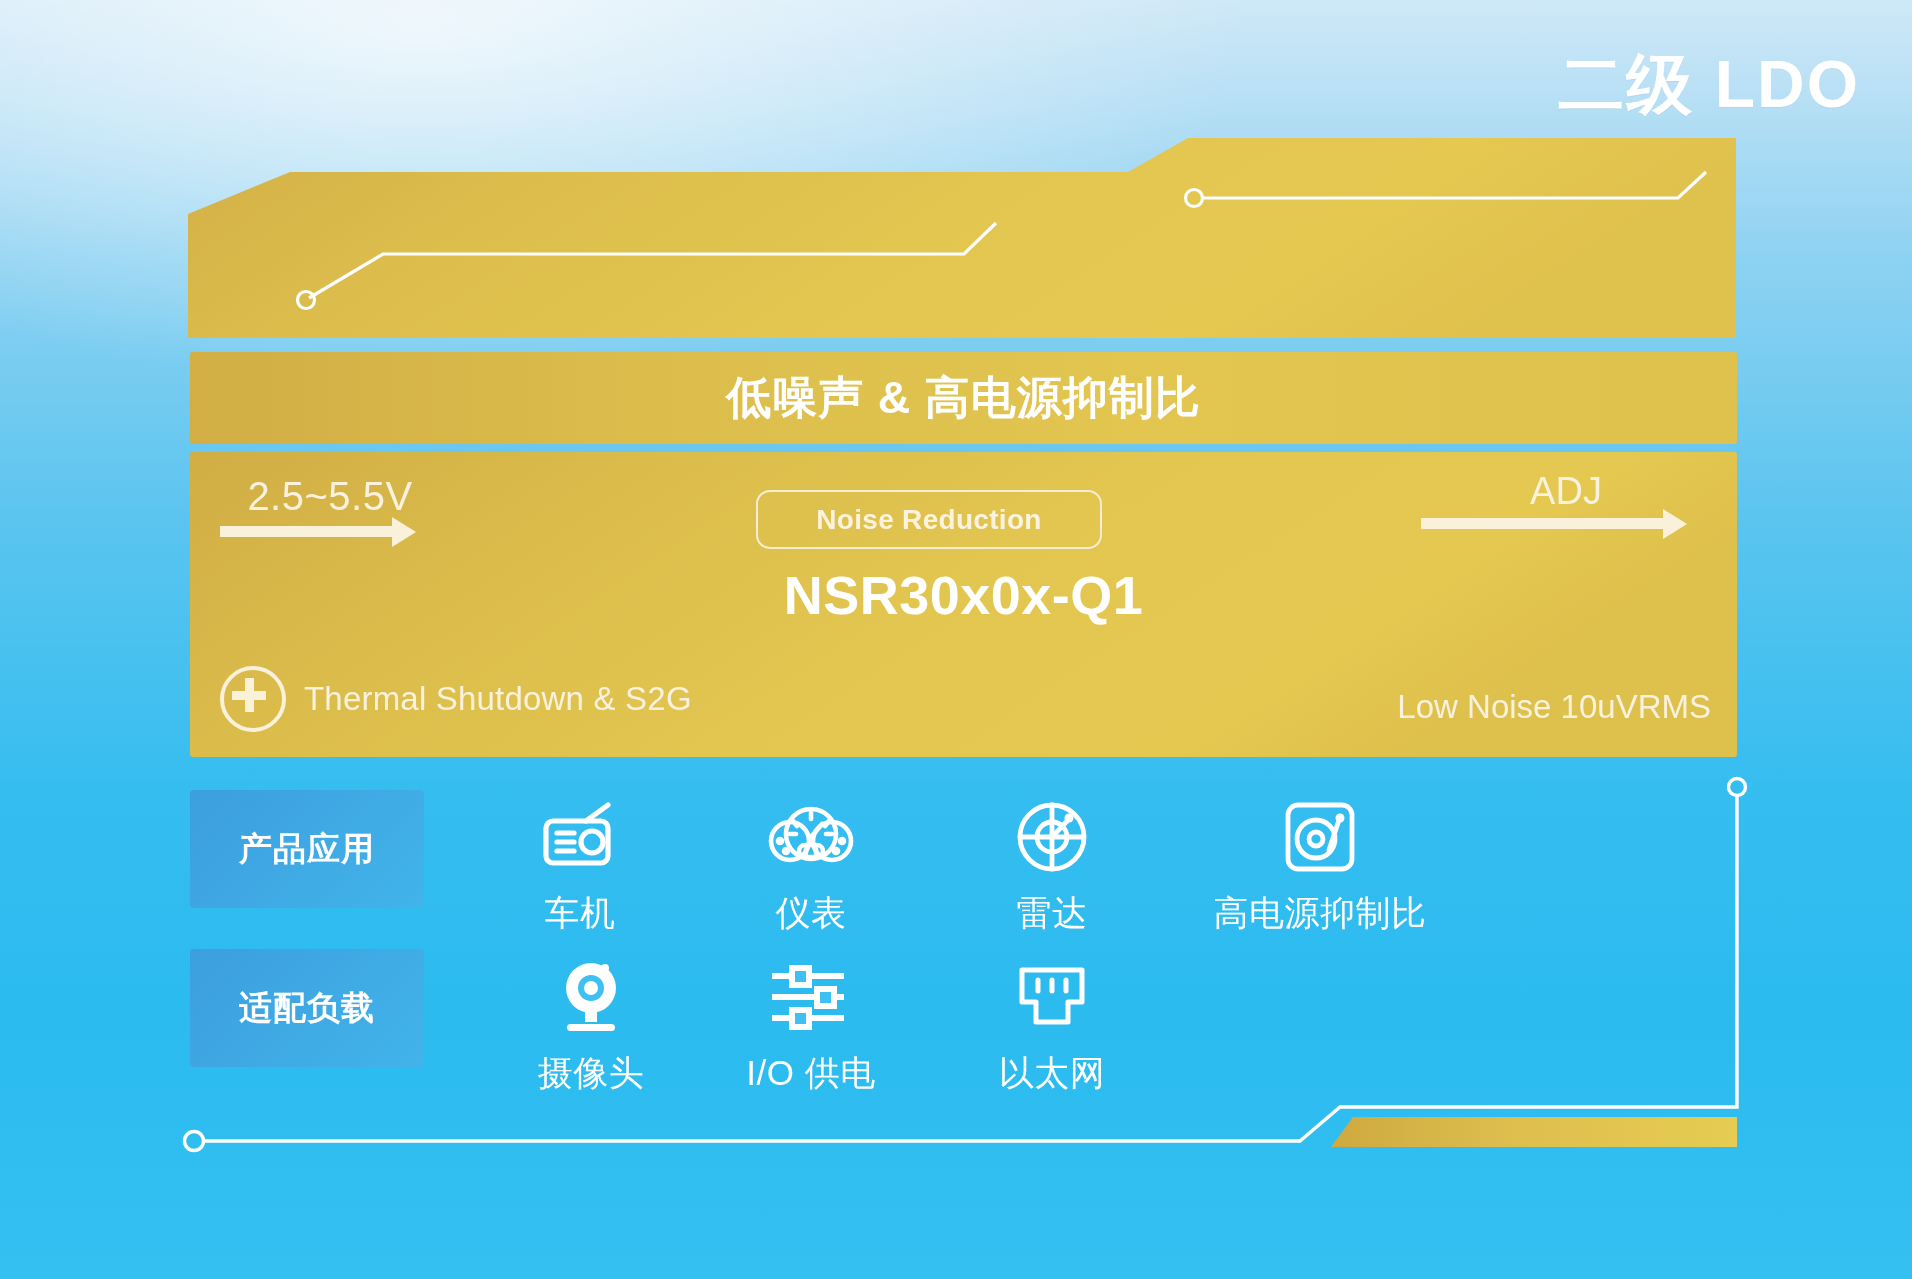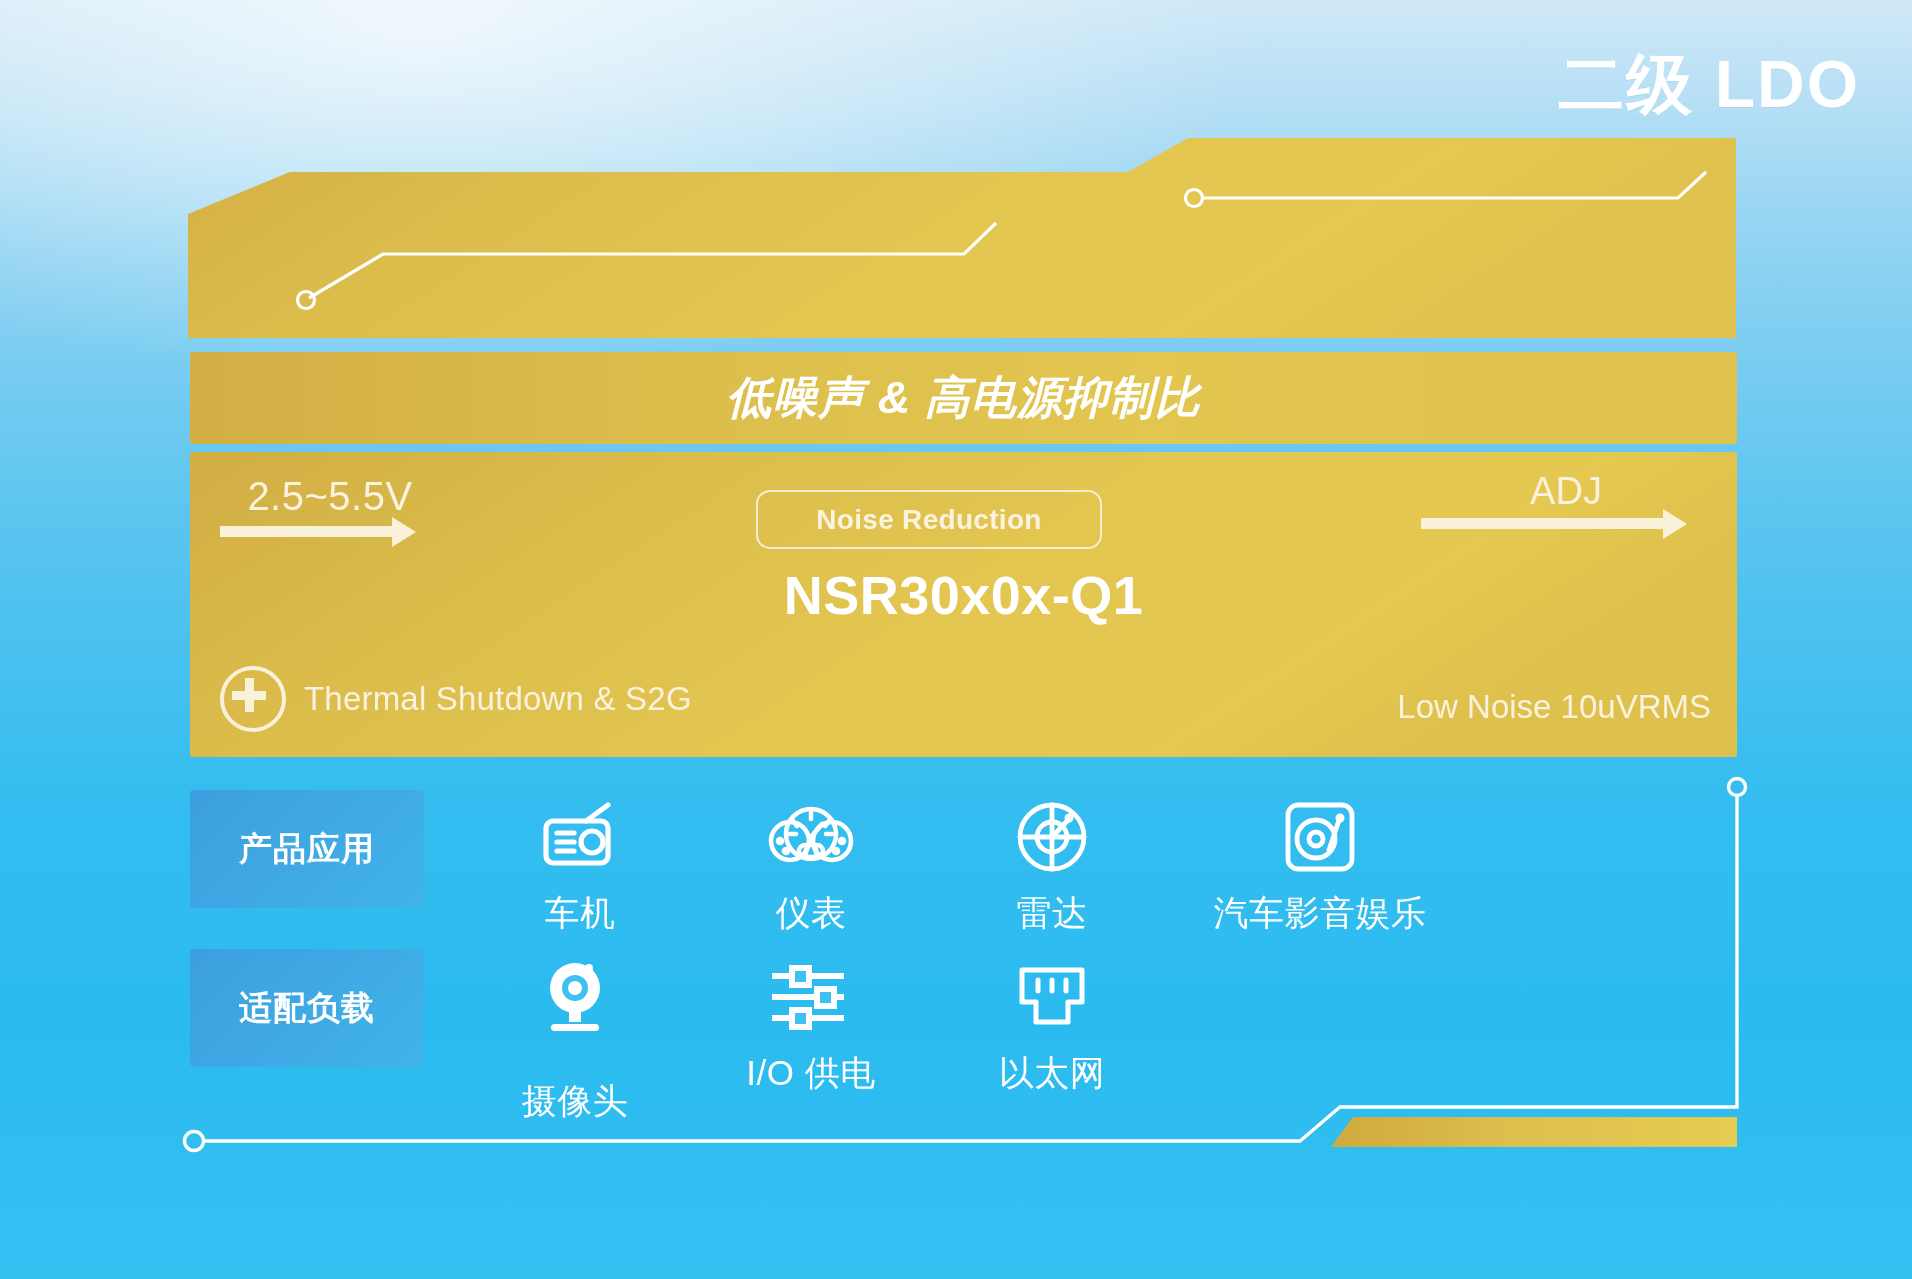--- a/index.html
+++ b/index.html
@@ -216,21 +216,21 @@
       <path d="M 1737 795 L 1737 1107 L 1340 1107 L 1300 1141 L 205 1141"></path>
       <circle cx="1737" cy="787" r="8.5"></circle>
       <circle cx="194" cy="1141" r="9.5"></circle>
     </g>
 
     <path d="M 1353 1117 L 1737 1117 L 1737 1147 L 1331 1147 Z" fill="url(#goldFoot)"></path>
   </svg>
 
   <div class="hero-title">二级 LDO</div>
 
-  <div class="subbar" style="background:none;font-style:italic;">
+  <div class="subbar" style="background:none;">
     <span class="subbar-text">低噪声 &amp; 高电源抑制比</span>
   </div>
 
   <div class="mainblock" style="background:none;">
 
     <div class="arrow-left-wrap">
       <div class="lbl-vin">2.5~5.5V</div>
       <div class="arrow-bar">
         <div class="shaft" style="width:178px;"></div>
         <div class="head" style="left:172px;"></div>
@@ -321,24 +321,24 @@
   <div class="icon-cell" style="left:1215px; top:798px;">
     <div class="glyph">
       <svg width="74" height="74" viewBox="0 0 74 74" fill="none" stroke="#ffffff" stroke-width="4.8" stroke-linecap="round" stroke-linejoin="round">
         <rect x="5" y="5" width="64" height="64" rx="10"></rect>
         <circle cx="33" cy="39" r="19"></circle>
         <circle cx="33" cy="39" r="7"></circle>
         <path d="M56 20 L46 50"></path>
         <circle cx="57" cy="18" r="4.5" fill="#ffffff" stroke="none"></circle>
       </svg>
     </div>
-    <div class="cap">汽车影音娱乐</div>
-  </div>
-
-  <div class="icon-cell" style="left:470px; top:958px;gap:28px;">
+    <div class="cap">高电源抑制比</div>
+  </div>
+
+  <div class="icon-cell" style="left:486px; top:958px;">
     <div class="glyph">
       <svg width="72" height="74" viewBox="0 0 72 74" fill="#ffffff" stroke="none">
         <circle cx="36" cy="28" r="25"></circle>
         <circle cx="36" cy="28" r="13" fill="#3fc0f2"></circle>
         <circle cx="36" cy="28" r="7" fill="#ffffff"></circle>
         <circle cx="50" cy="8" r="4"></circle>
         <rect x="30" y="50" width="12" height="12"></rect>
         <path d="M14 70 q22 -10 44 0 z"></path>
         <rect x="12" y="64" width="48" height="7" rx="3.5"></rect>
       </svg>

